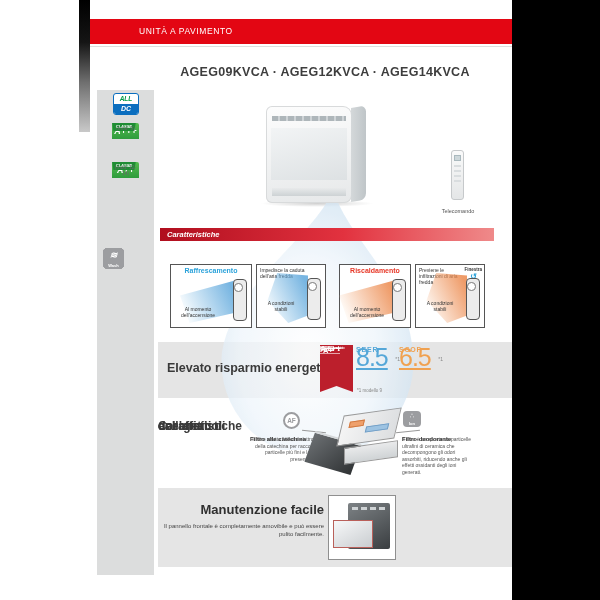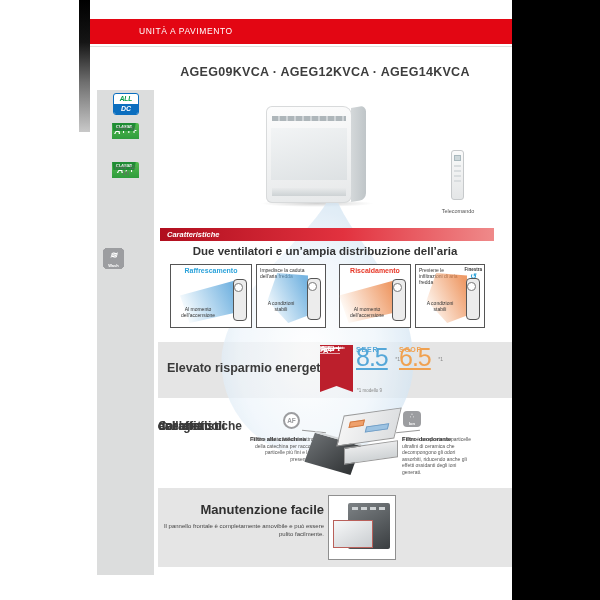--- a/index.html
+++ b/index.html
@@ -233,21 +233,20 @@
   <div class="remote z3">
     <div class="remote-screen"></div>
     <div class="remote-keys"></div>
   </div>
   <div class="remote-label z3">Telecomando</div>
 
   <div class="charbar z3">
     <span>Caratteristiche</span>
   </div>
 
-  <div class="air-title z3">Due ventilatori e un’ampia distribuzione dell’aria</div>
 
   <div class="panel pn1 z3">
     <div class="p-head cool">Raffrescamento</div>
     <div class="p-flow f-a flow-cool"></div>
     <div class="p-unit u-a">
         <div class="p-fan"></div>
         <div class="p-fan"></div>
       </div>
     <div class="p-cap cap-a">Al momento dell’accensione</div>
   </div>

